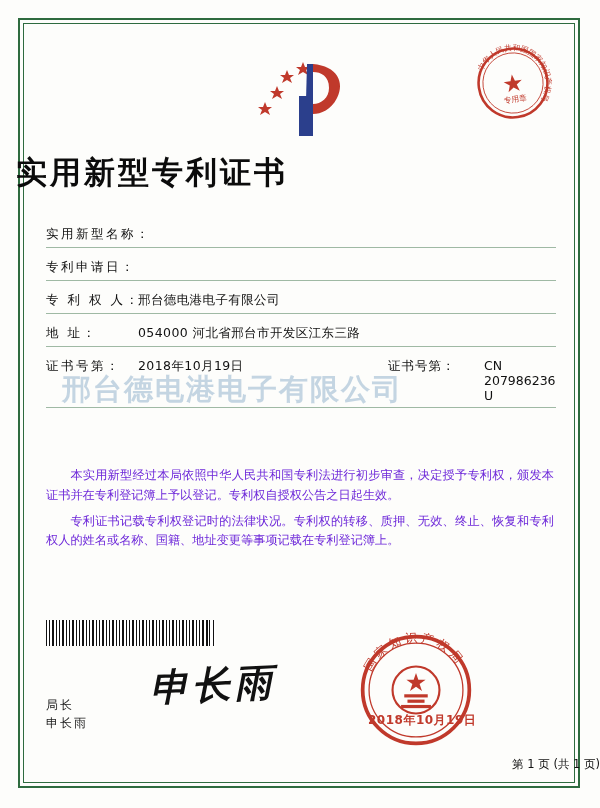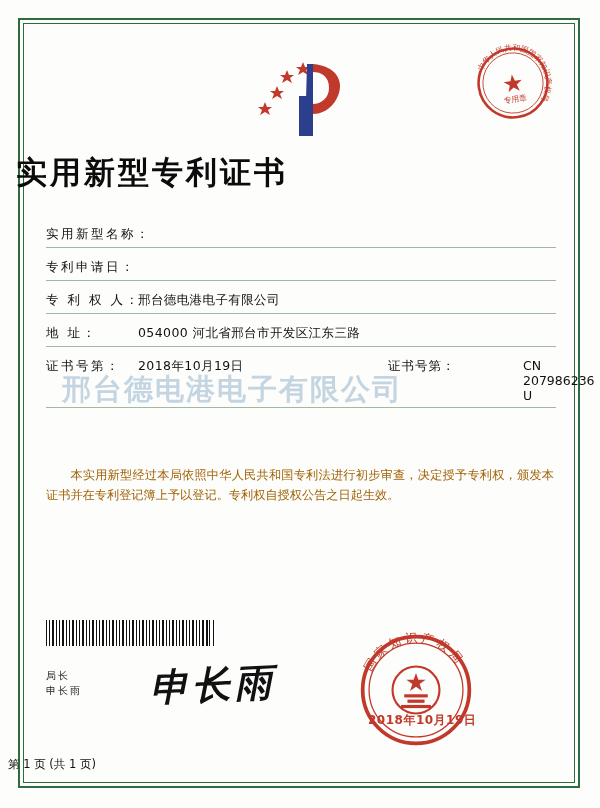--- a/index.html
+++ b/index.html
@@ -109,39 +109,38 @@
   .frow.two .fvalue {
     flex: 0 0 250px;
   }
   .flabel2 {
     flex: 0 0 96px;
     letter-spacing: 1px;
     white-space: nowrap;
   }
   .fvalue2 {
     flex: 1 1 auto;
-    margin-left: 39px;
   }
   .rule {
     position: absolute;
     left: 0; right: 0;
     bottom: -5px;
     border-bottom: 1px solid #9fb9a4;
   }
 
   
   .body-text {
     position: absolute;
     left: 46px;
     top: 466px;
     width: 508px;
     font-size: 12.2px;
     line-height: 1.62;
     text-align: justify;
-    color: #a16207;
+    color: #6d28d9;
   }
   .body-text p {
     margin: 0 0 6px 0;
     text-indent: 2em;
   }
 
   
   .barcode {
     position: absolute;
     left: 46px;
@@ -152,22 +151,22 @@
       repeating-linear-gradient(90deg,
         #111 0px, #111 1.5px, #fff 1.5px, #fff 3px,
         #111 3px, #111 4px, #fff 4px, #fff 6.5px,
         #111 6.5px, #111 8.5px, #fff 8.5px, #fff 10px);
   }
 
   
   .sig-label {
     position: absolute;
     left: 46px;
-    top: 668px;
-    font-size: 10px;
+    top: 696px;
+    font-size: 12px;
     letter-spacing: 2px;
     line-height: 1.5;
   }
   .sig-script {
     position: absolute;
     left: 150px;
     top: 660px;
     font-family: "DejaVu Serif", "Liberation Serif", serif;
     font-size: 38px;
     font-style: italic;
@@ -193,21 +192,21 @@
     color: #c0392b;
     letter-spacing: 0.5px;
     font-weight: bold;
   }
 
   
   .footer {
     position: absolute;
     left: 8px; right: 0;
     top: 757px;
-    text-align: left;
+    text-align: right;
     font-size: 11.5px;
     color: #111;
   }
 
   
   .watermark {
     position: absolute;
     left: 62px;
     top: 370px;
     font-family: "DejaVu Serif", "Liberation Serif", serif;
@@ -294,20 +293,21 @@
       <div class="fvalue">2018年10月19日</div>
       <div class="flabel2">证书号第：</div>
       <div class="fvalue2">CN 207986236 U</div>
       <div class="rule"></div>
     </div>
 
   </div>
 
   <div class="body-text">
     <p>本实用新型经过本局依照中华人民共和国专利法进行初步审查，决定授予专利权，颁发本证书并在专利登记簿上予以登记。专利权自授权公告之日起生效。</p>
+    <p>专利证书记载专利权登记时的法律状况。专利权的转移、质押、无效、终止、恢复和专利权人的姓名或名称、国籍、地址变更等事项记载在专利登记簿上。</p>
   </div>
 
   <div class="barcode"></div>
 
   <div class="sig-label">
     <div>局长</div>
     <div>申长雨</div>
   </div>
   <div class="sig-script">申长雨</div>
 

